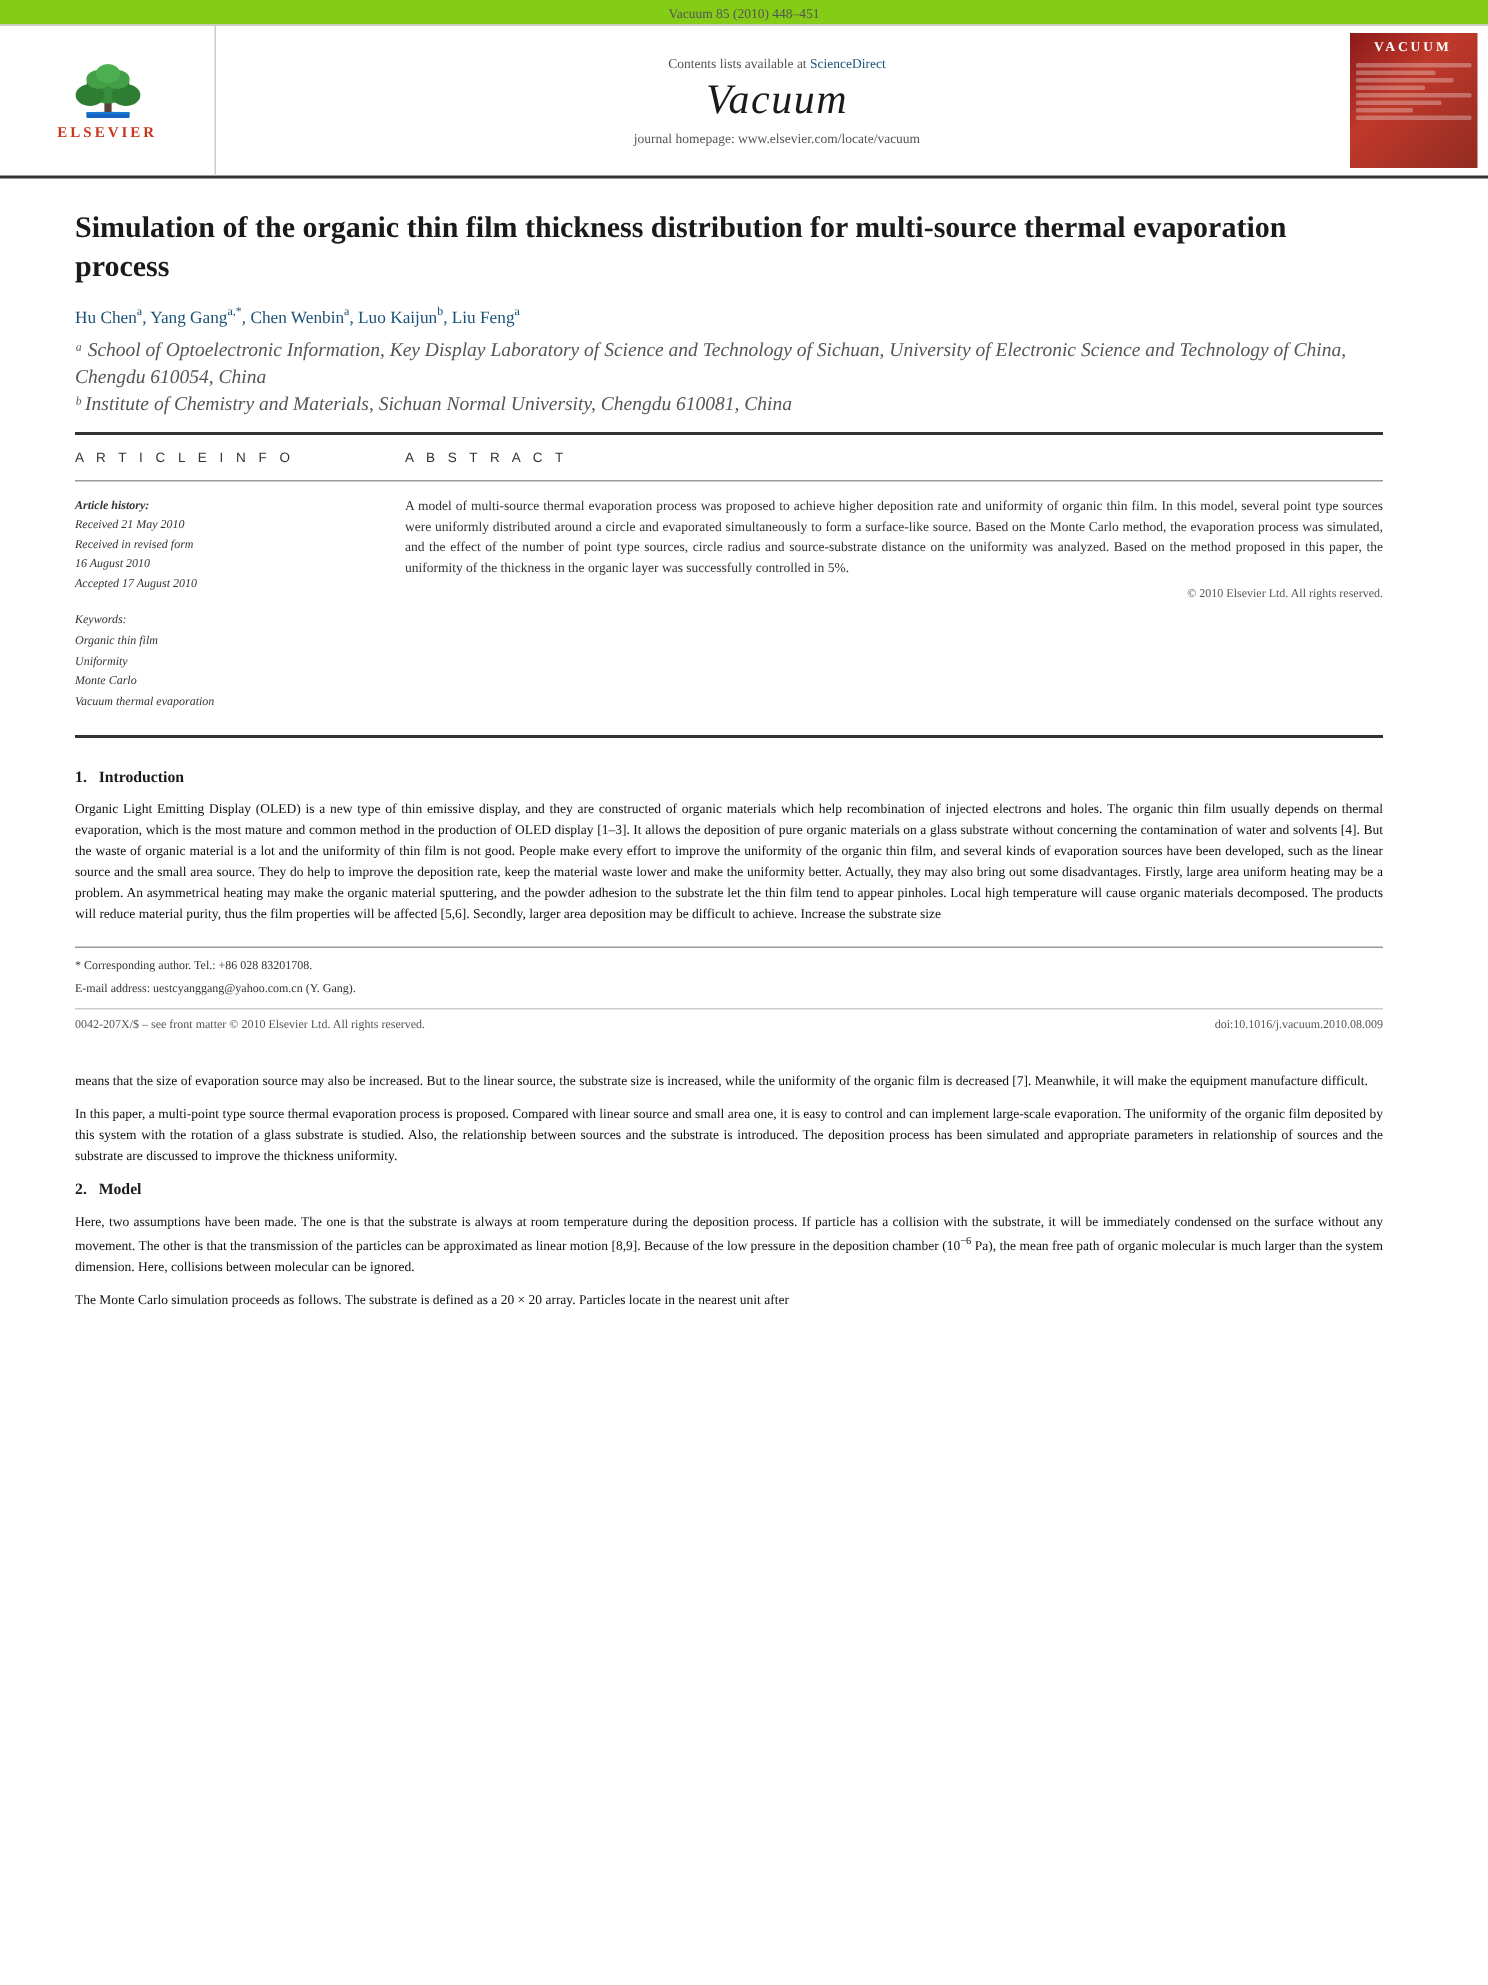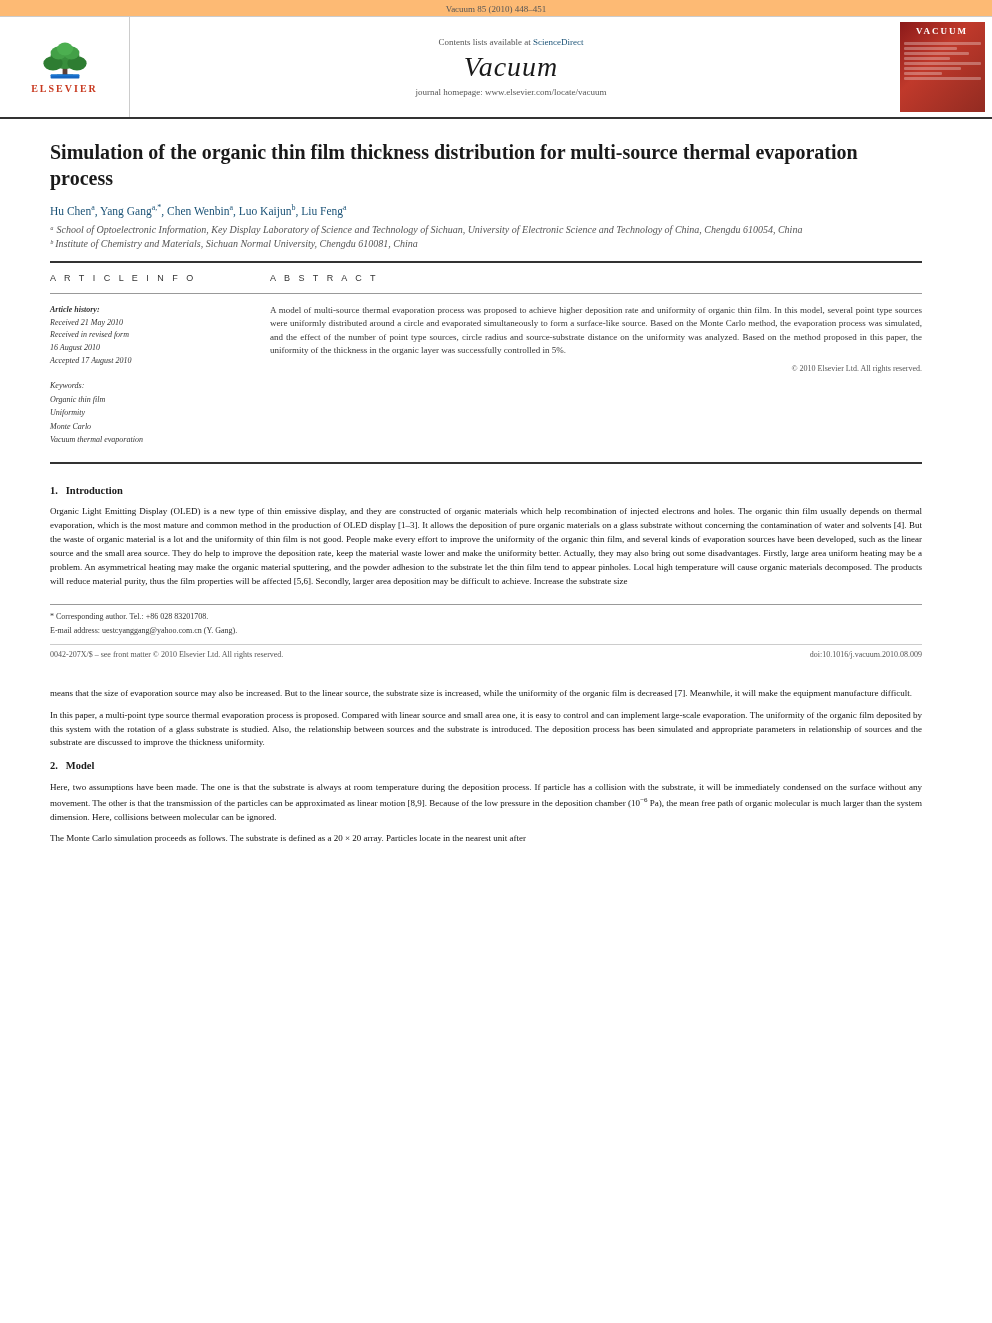--- a/index.html
+++ b/index.html
@@ -7,38 +7,38 @@
       background: #fff;
       font-family: 'Times New Roman', Times, serif;
       font-size: 10px;
       color: #000;
       width: 992px;
       min-height: 1323px;
     }
 
     
     .top-bar {
-      background: #fdba74;
+      background: #84cc16;
       text-align: center;
       padding: 4px 0 2px;
       font-size: 9px;
       color: #555;
       border-bottom: 1px solid #ccc;
     }
 
     
     .journal-header {
       display: flex;
       align-items: stretch;
       border-bottom: 2px solid #333;
       padding: 0;
     }
 
     .journal-header-left {
-      width: 130px;
+      width: 144px;
       padding: 8px;
       display: flex;
       align-items: center;
       justify-content: center;
       border-right: 1px solid #ccc;
     }
 
     .elsevier-logo {
       width: 100px;
       height: 60px;
@@ -156,21 +156,21 @@
       color: #1a5276;
       margin-bottom: 6px;
     }
 
     .authors sup {
       font-size: 8px;
     }
 
     
     .affiliations {
-      font-size: 10px;
+      font-size: 13px;
       color: #555;
       font-style: italic;
       line-height: 1.4;
       margin-bottom: 8px;
     }
 
     
     .divider {
       border: none;
       border-top: 1px solid #999;

